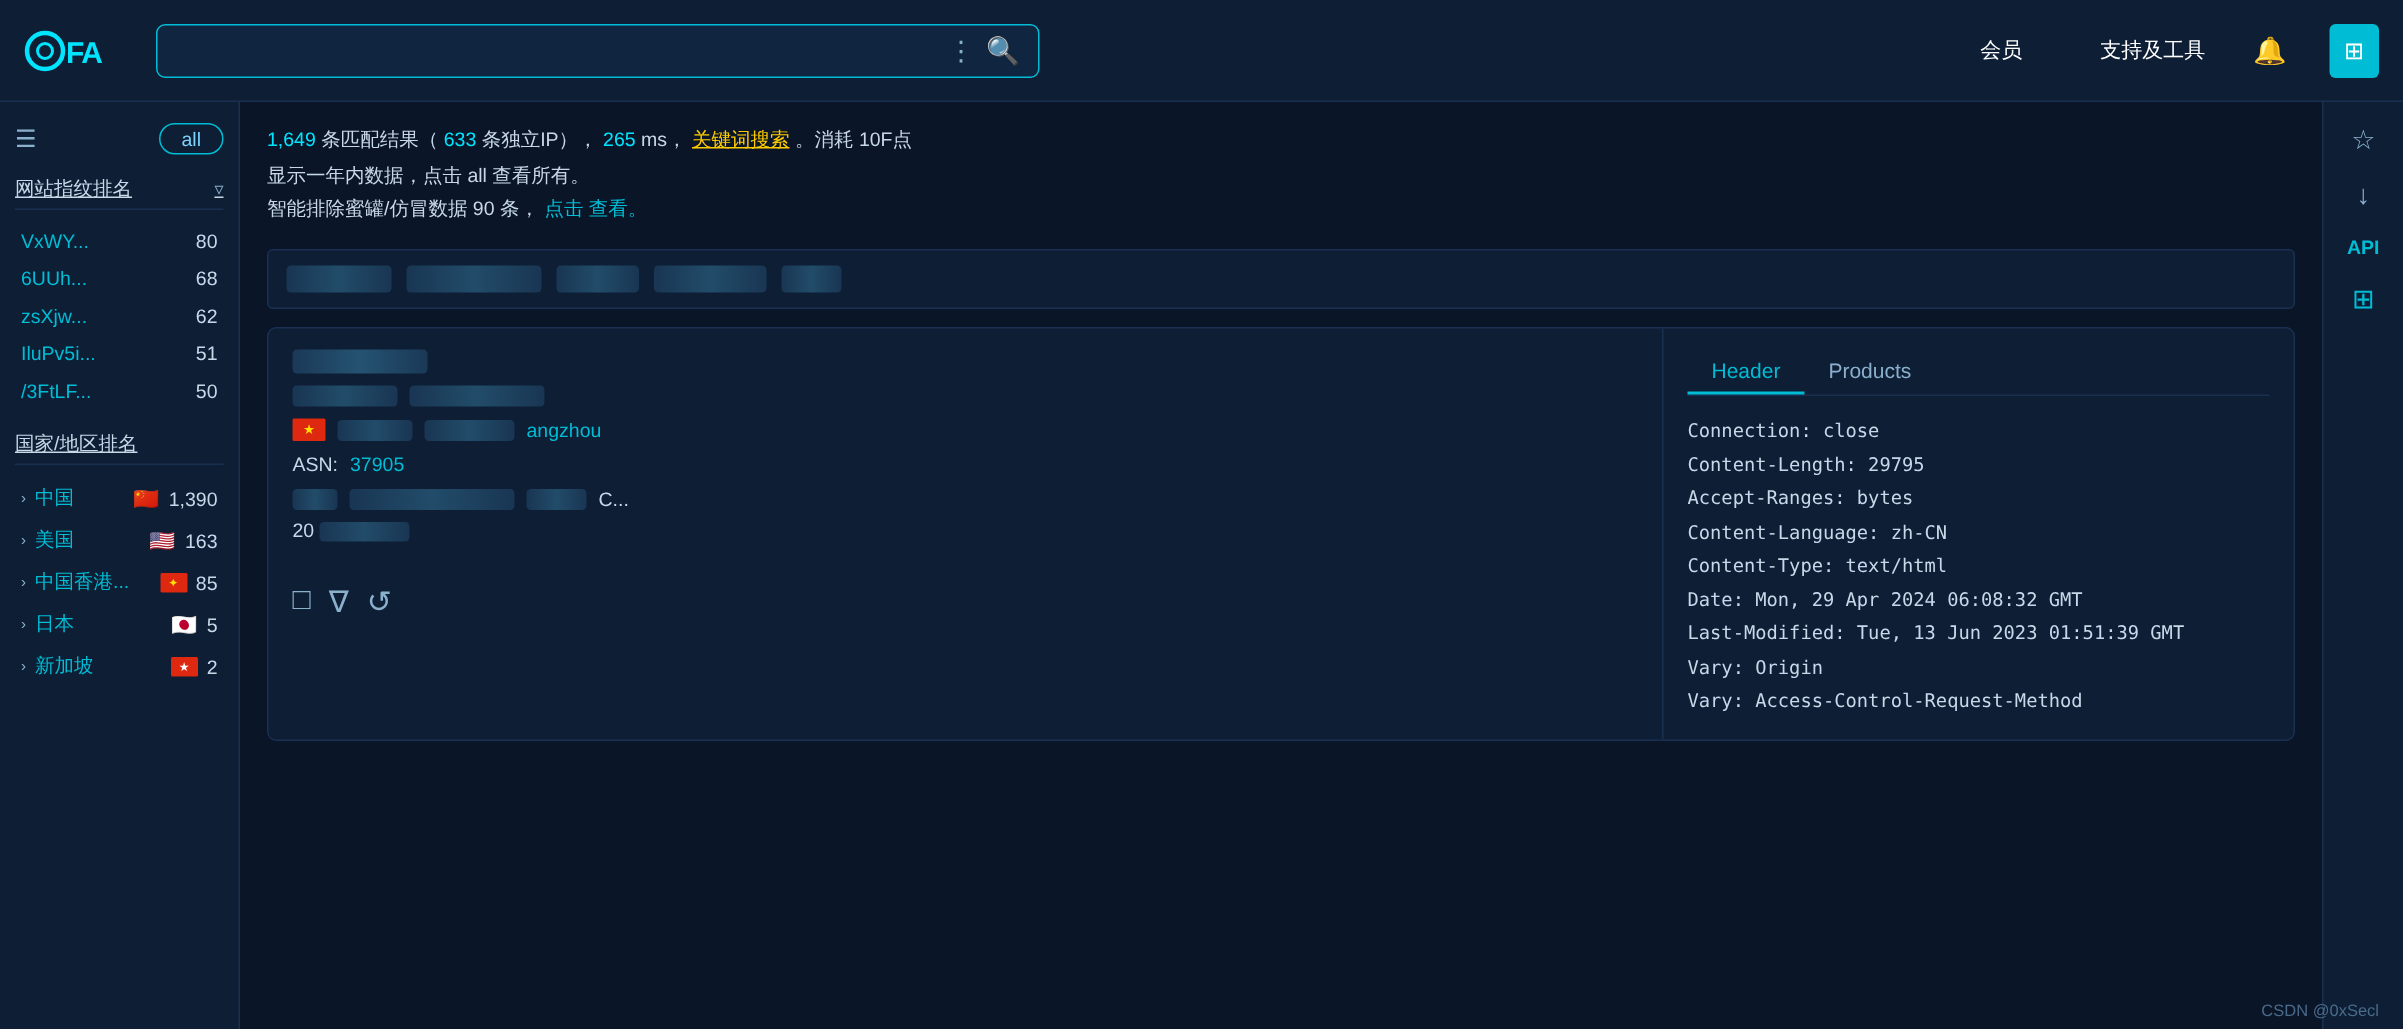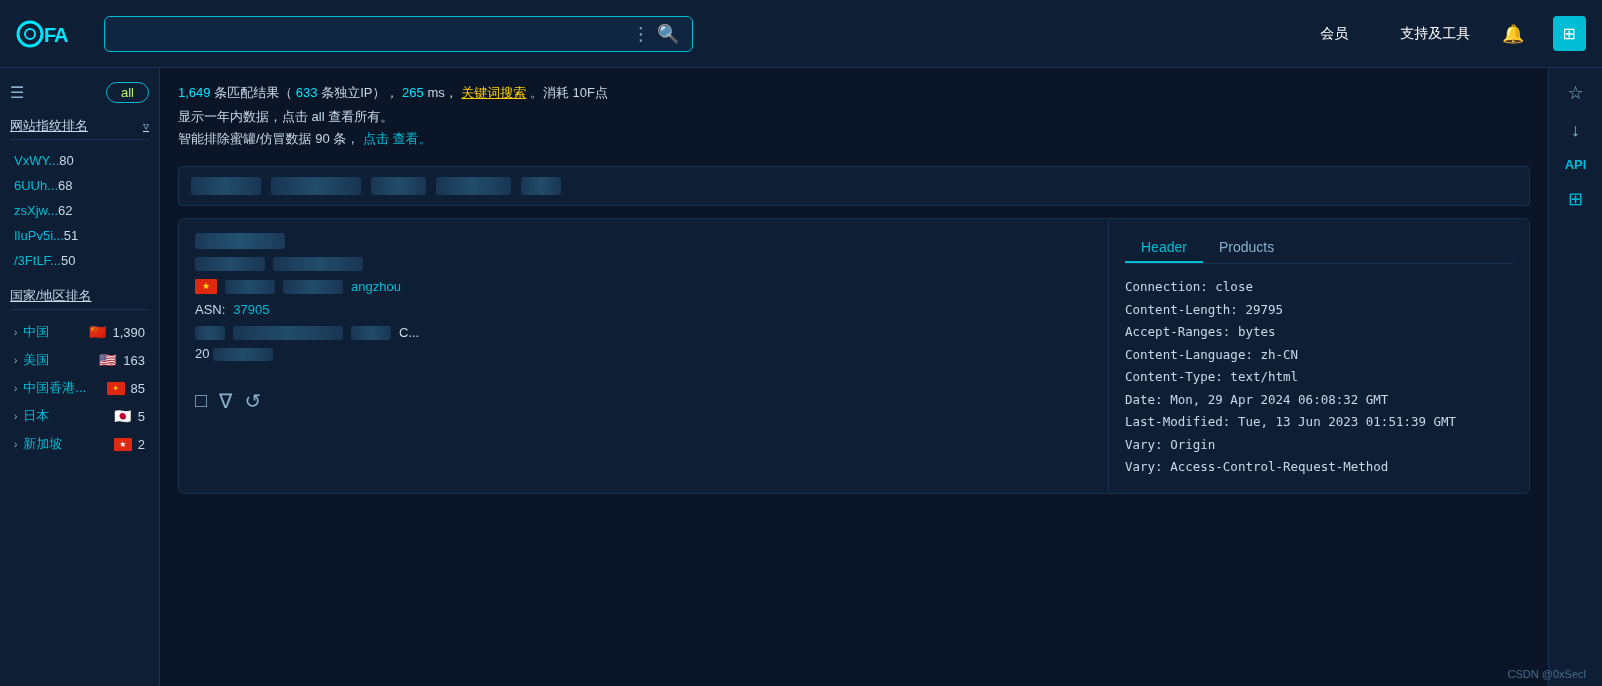--- a/index.html
+++ b/index.html
@@ -114,21 +114,21 @@
       justify-content: space-between;
       margin-bottom: 12px;
     }
     .sidebar-filter-icon {
       color: #8ab0cc;
       font-size: 16px;
       cursor: pointer;
     }
     .sidebar-all-badge {
       border: 1px solid #00bcd4;
-      color: #bef264;
+      color: #7dd3fc;
       border-radius: 20px;
       padding: 2px 14px;
       font-size: 13px;
       cursor: pointer;
     }
 
     .sidebar-section-title {
       display: flex;
       align-items: center;
       justify-content: space-between;
@@ -140,20 +140,21 @@
       text-decoration: underline;
     }
     .sidebar-section-title .filter-icon {
       font-size: 12px;
       color: #8ab0cc;
     }
 
     .sidebar-item {
       display: flex;
       align-items: center;
+      justify-content: space-between;
       padding: 5px 4px;
       cursor: pointer;
       border-radius: 3px;
     }
     .sidebar-item-label {
       color: #00bcd4;
       font-size: 13px;
     }
     .sidebar-item-count {
       color: #c8d8e8;

